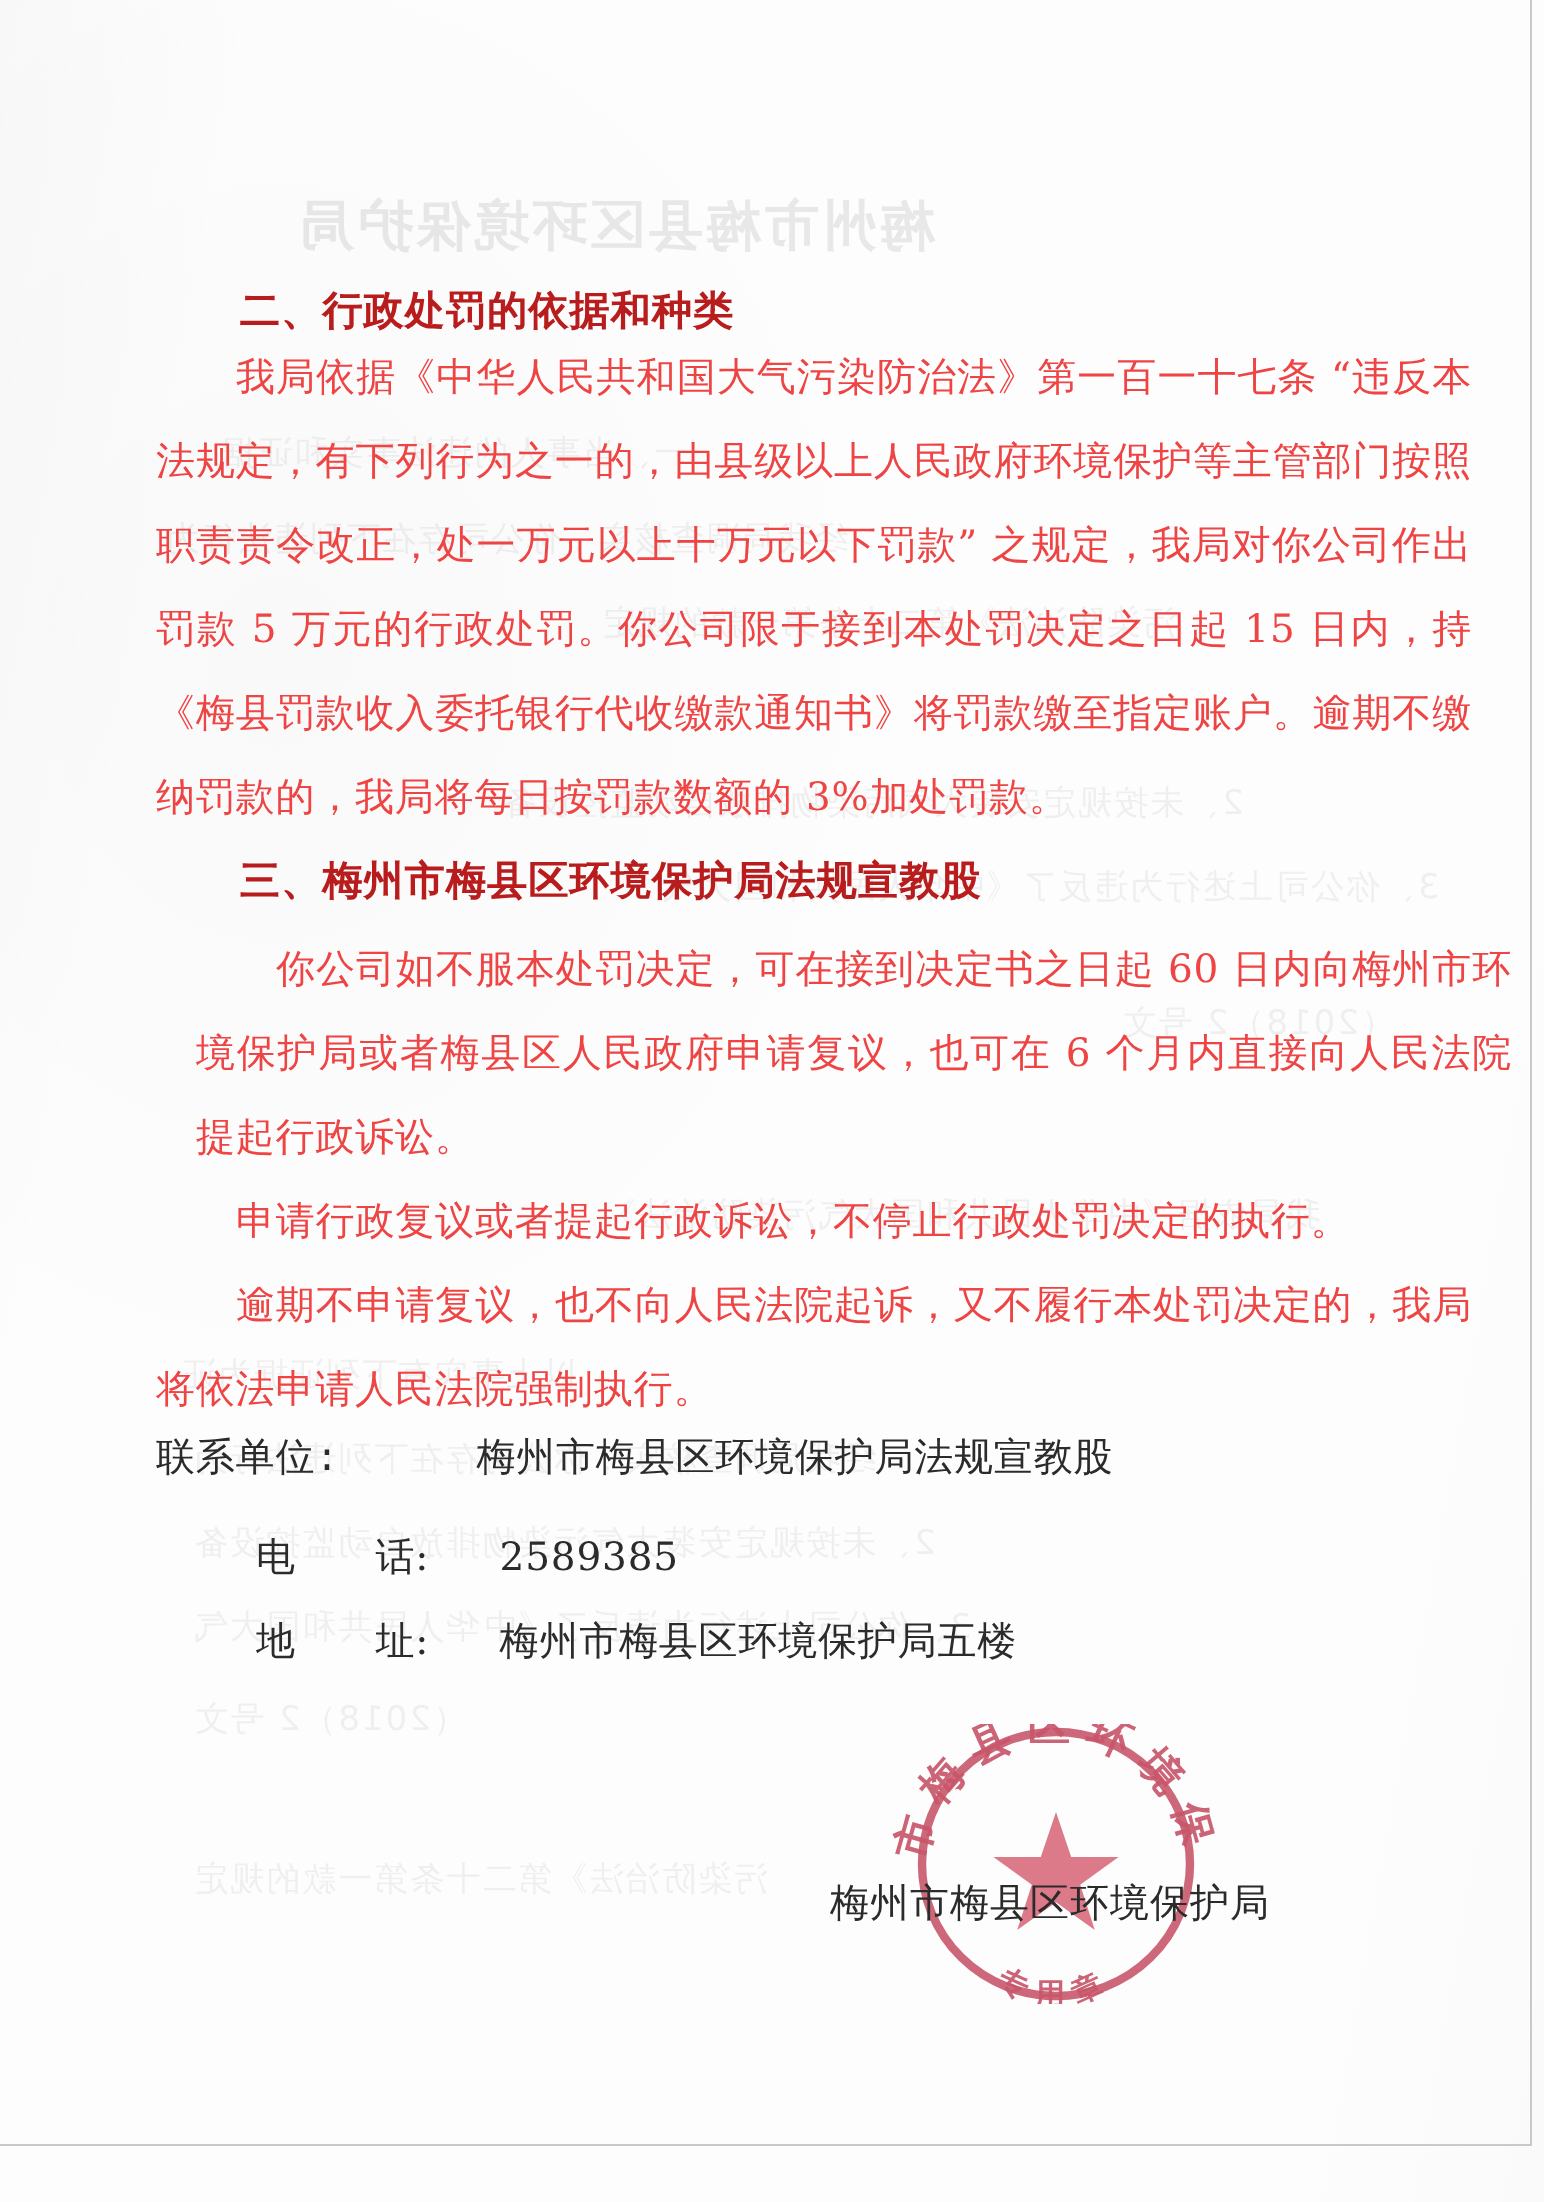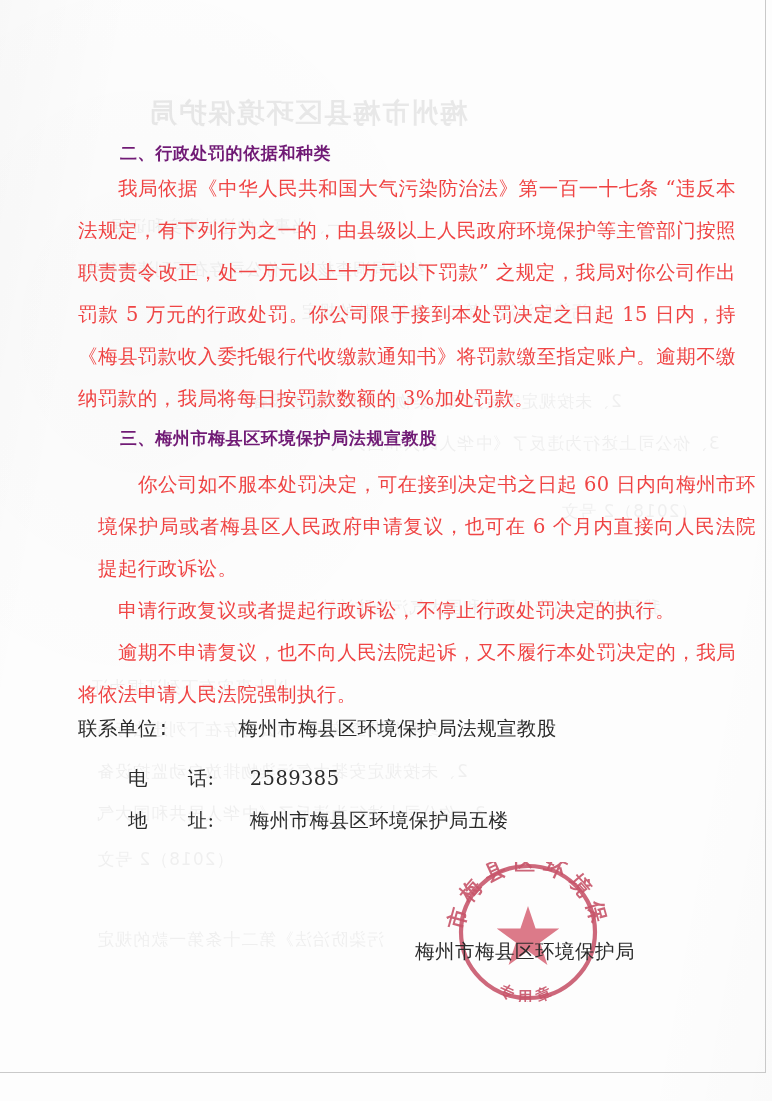--- a/index.html
+++ b/index.html
@@ -67,22 +67,22 @@
     font-size: 19.5px;
     line-height: 42px;
     letter-spacing: 0.4px;
     text-align: justify;
     text-justify: inter-character;
   }
   .heading {
     position: absolute;
     font-family: "DejaVu Sans", "Liberation Sans", sans-serif;
     font-weight: bold;
-    font-size: 17px;
-    color: #701a75;
+    font-size: 20px;
+    color: #b91c1c;
     letter-spacing: 0.6px;
     white-space: nowrap;
   }
   .para {
     left: 78px;
     width: 658px;
     text-indent: 40px;
   }
   .contact-line {
     position: absolute;

